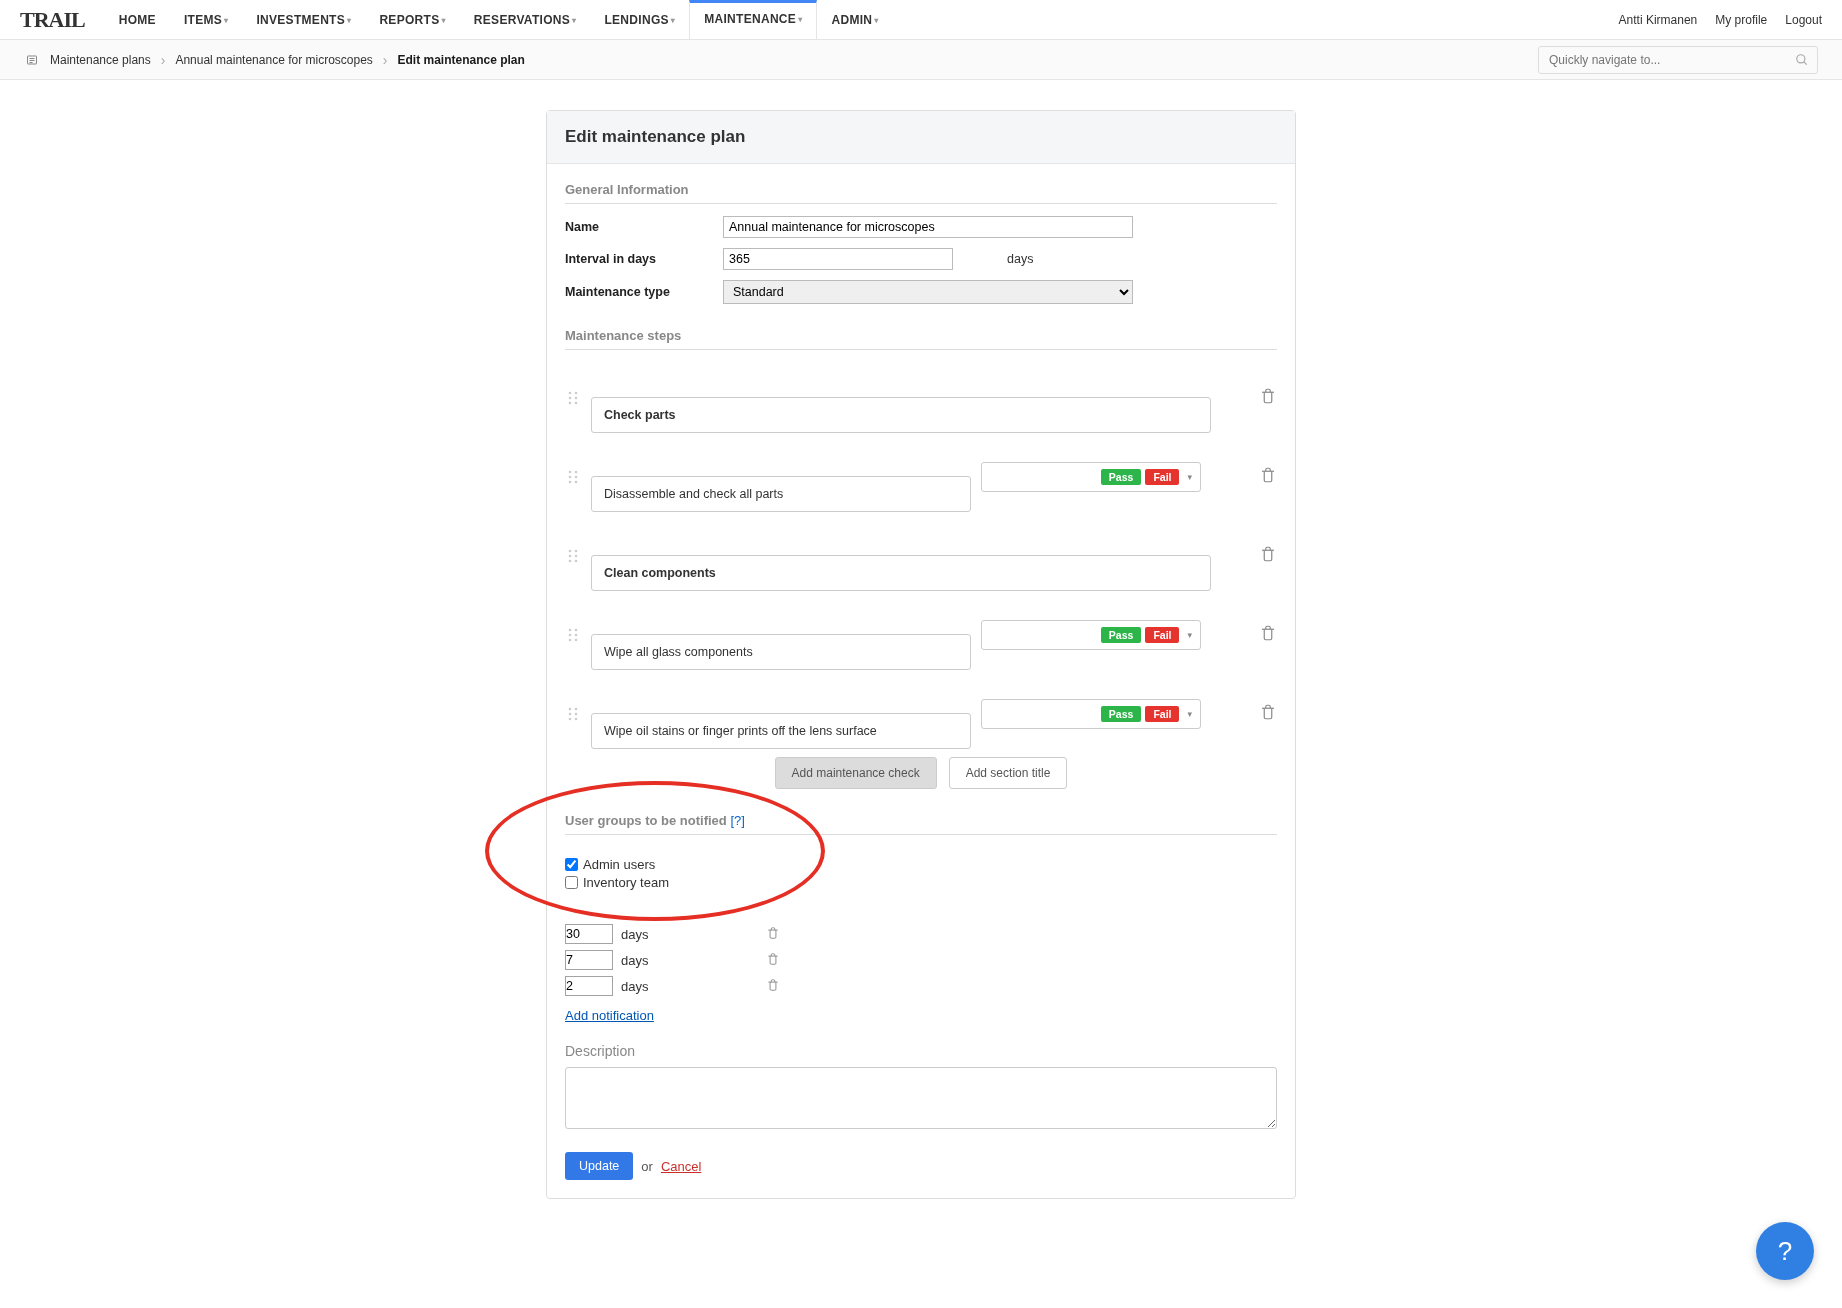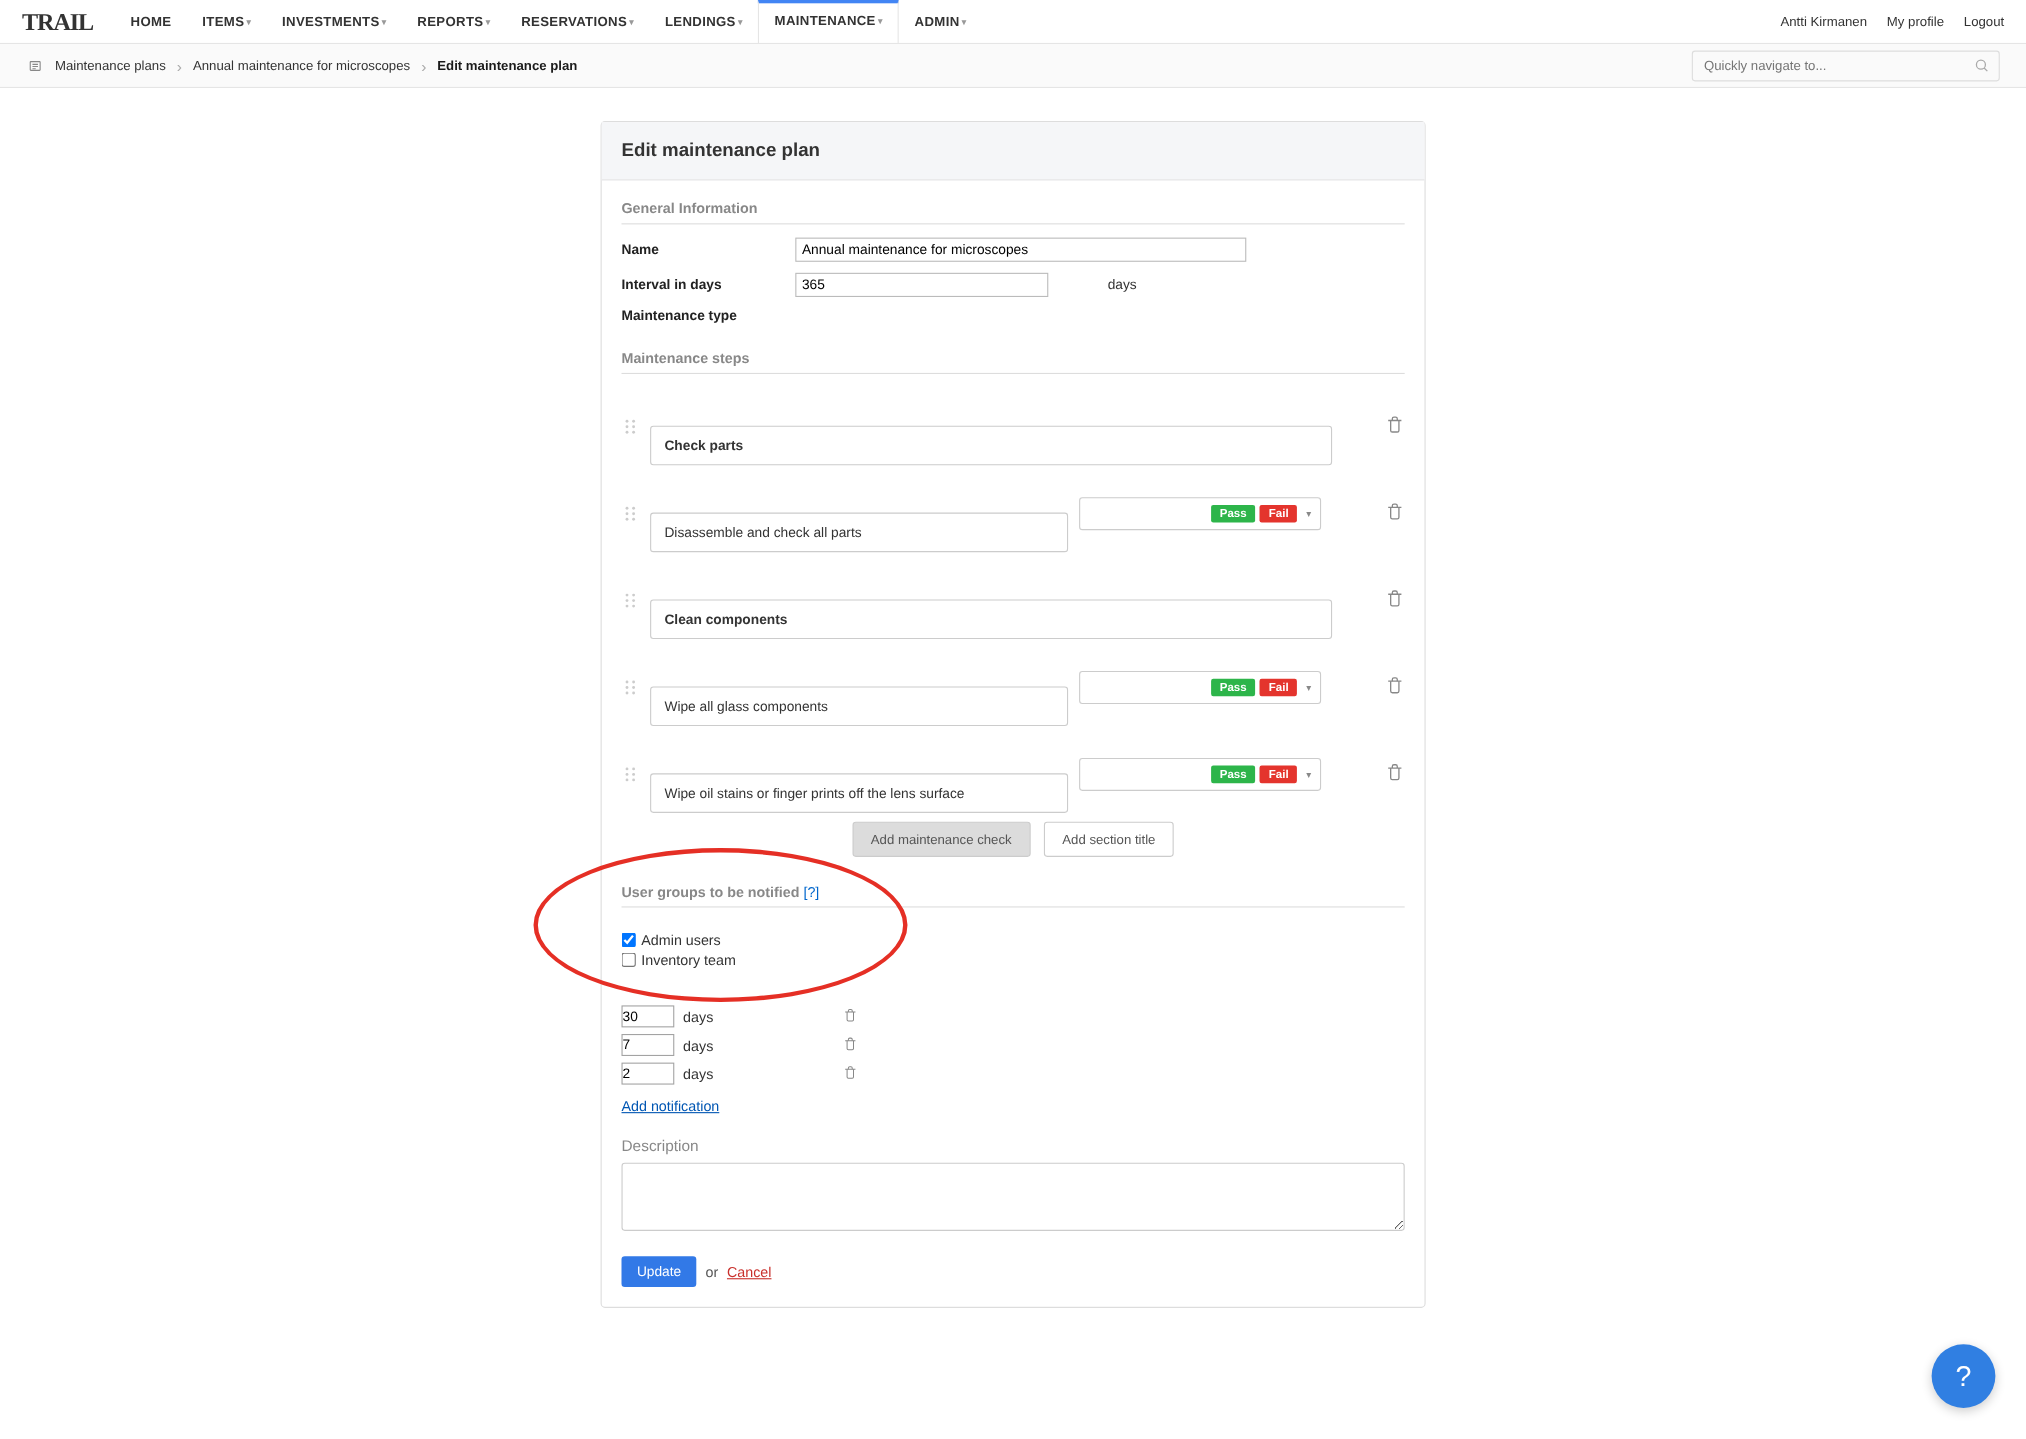--- a/index.html
+++ b/index.html
@@ -151,20 +151,23 @@
         <div class="form-label">Name</div>
         <input type="text" class="name-input" value="Annual maintenance for microscopes" style="">
       </div>
       <div class="form-row">
         <div class="form-label">Interval in days</div>
         <input type="text" class="interval-input" value="365" style="">
         <span class="after-text">days</span>
       </div>
       <div class="form-row">
         <div class="form-label">Maintenance type</div>
+        <select>
+          <option>Standard</option>
+        </select>
       </div>
       
       
       <div class="section-block">
         <div class="section-title">Maintenance steps</div>
         <div id="steps-container">
             <div class="step-row">
               <div class="drag-handle">
                 <svg width="12" height="16" viewBox="0 0 12 16" fill="#ccc">
                   <circle cx="3" cy="3" r="1.3"></circle>

